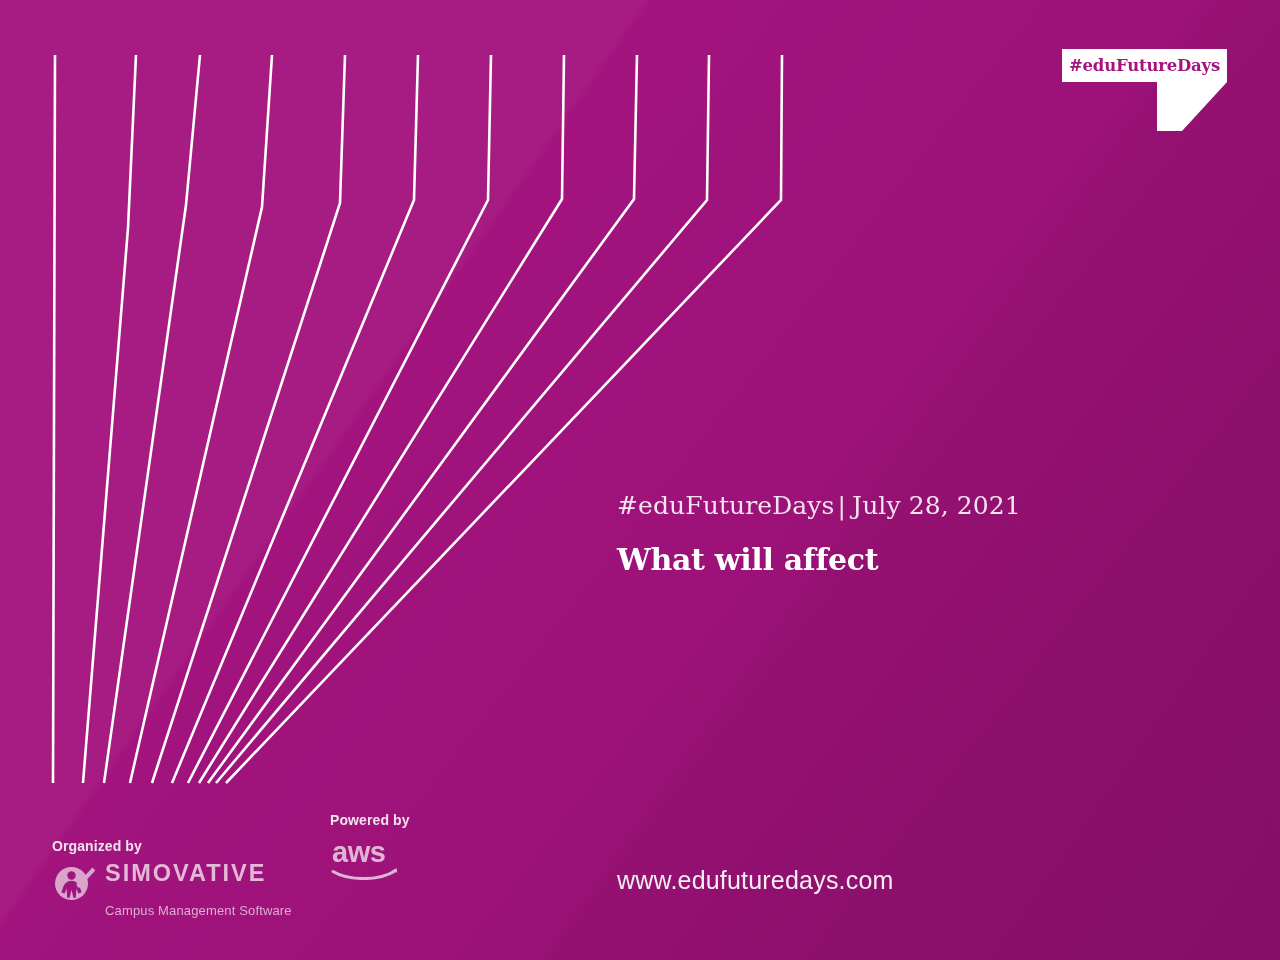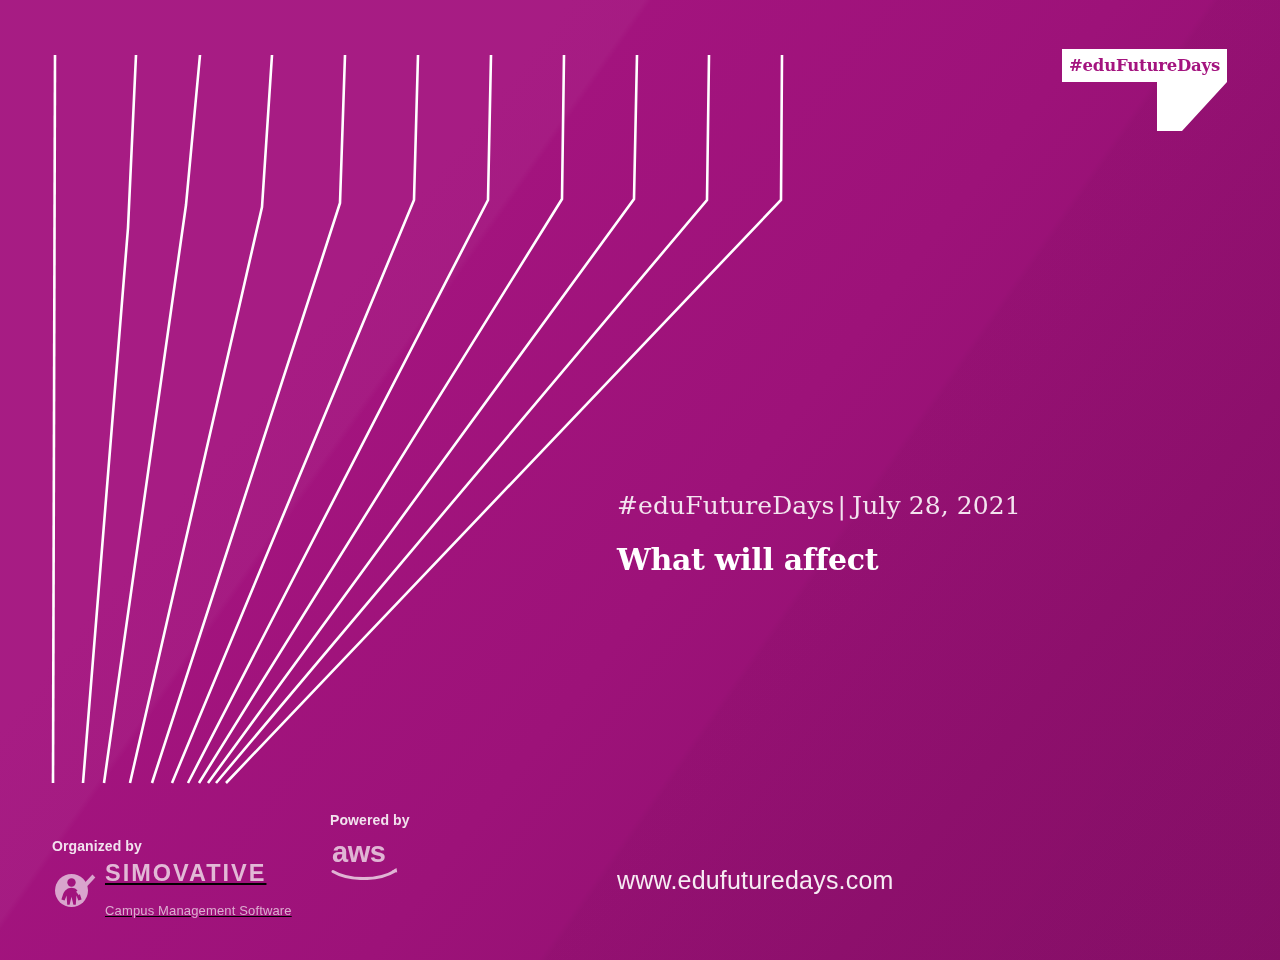--- a/index.html
+++ b/index.html
@@ -114,22 +114,21 @@
   .partner-caption {
     color: #f2e2ee;
     font-family: "Liberation Sans", sans-serif;
     font-size: 14px;
     font-weight: bold;
     letter-spacing: 0.1px;
     margin-bottom: 8px;
   }
   .simovative-row {
     display: flex;
-    align-items: center;
-    text-decoration: underline;
+    align-items: flex-start;
   }
   .simovative-word {
     margin-left: 9px;
     line-height: 1;
   }
   .simovative-name {
     color: #e2b9d6;
     font-family: "Liberation Sans", sans-serif;
     font-weight: bold;
     font-size: 23.5px;

